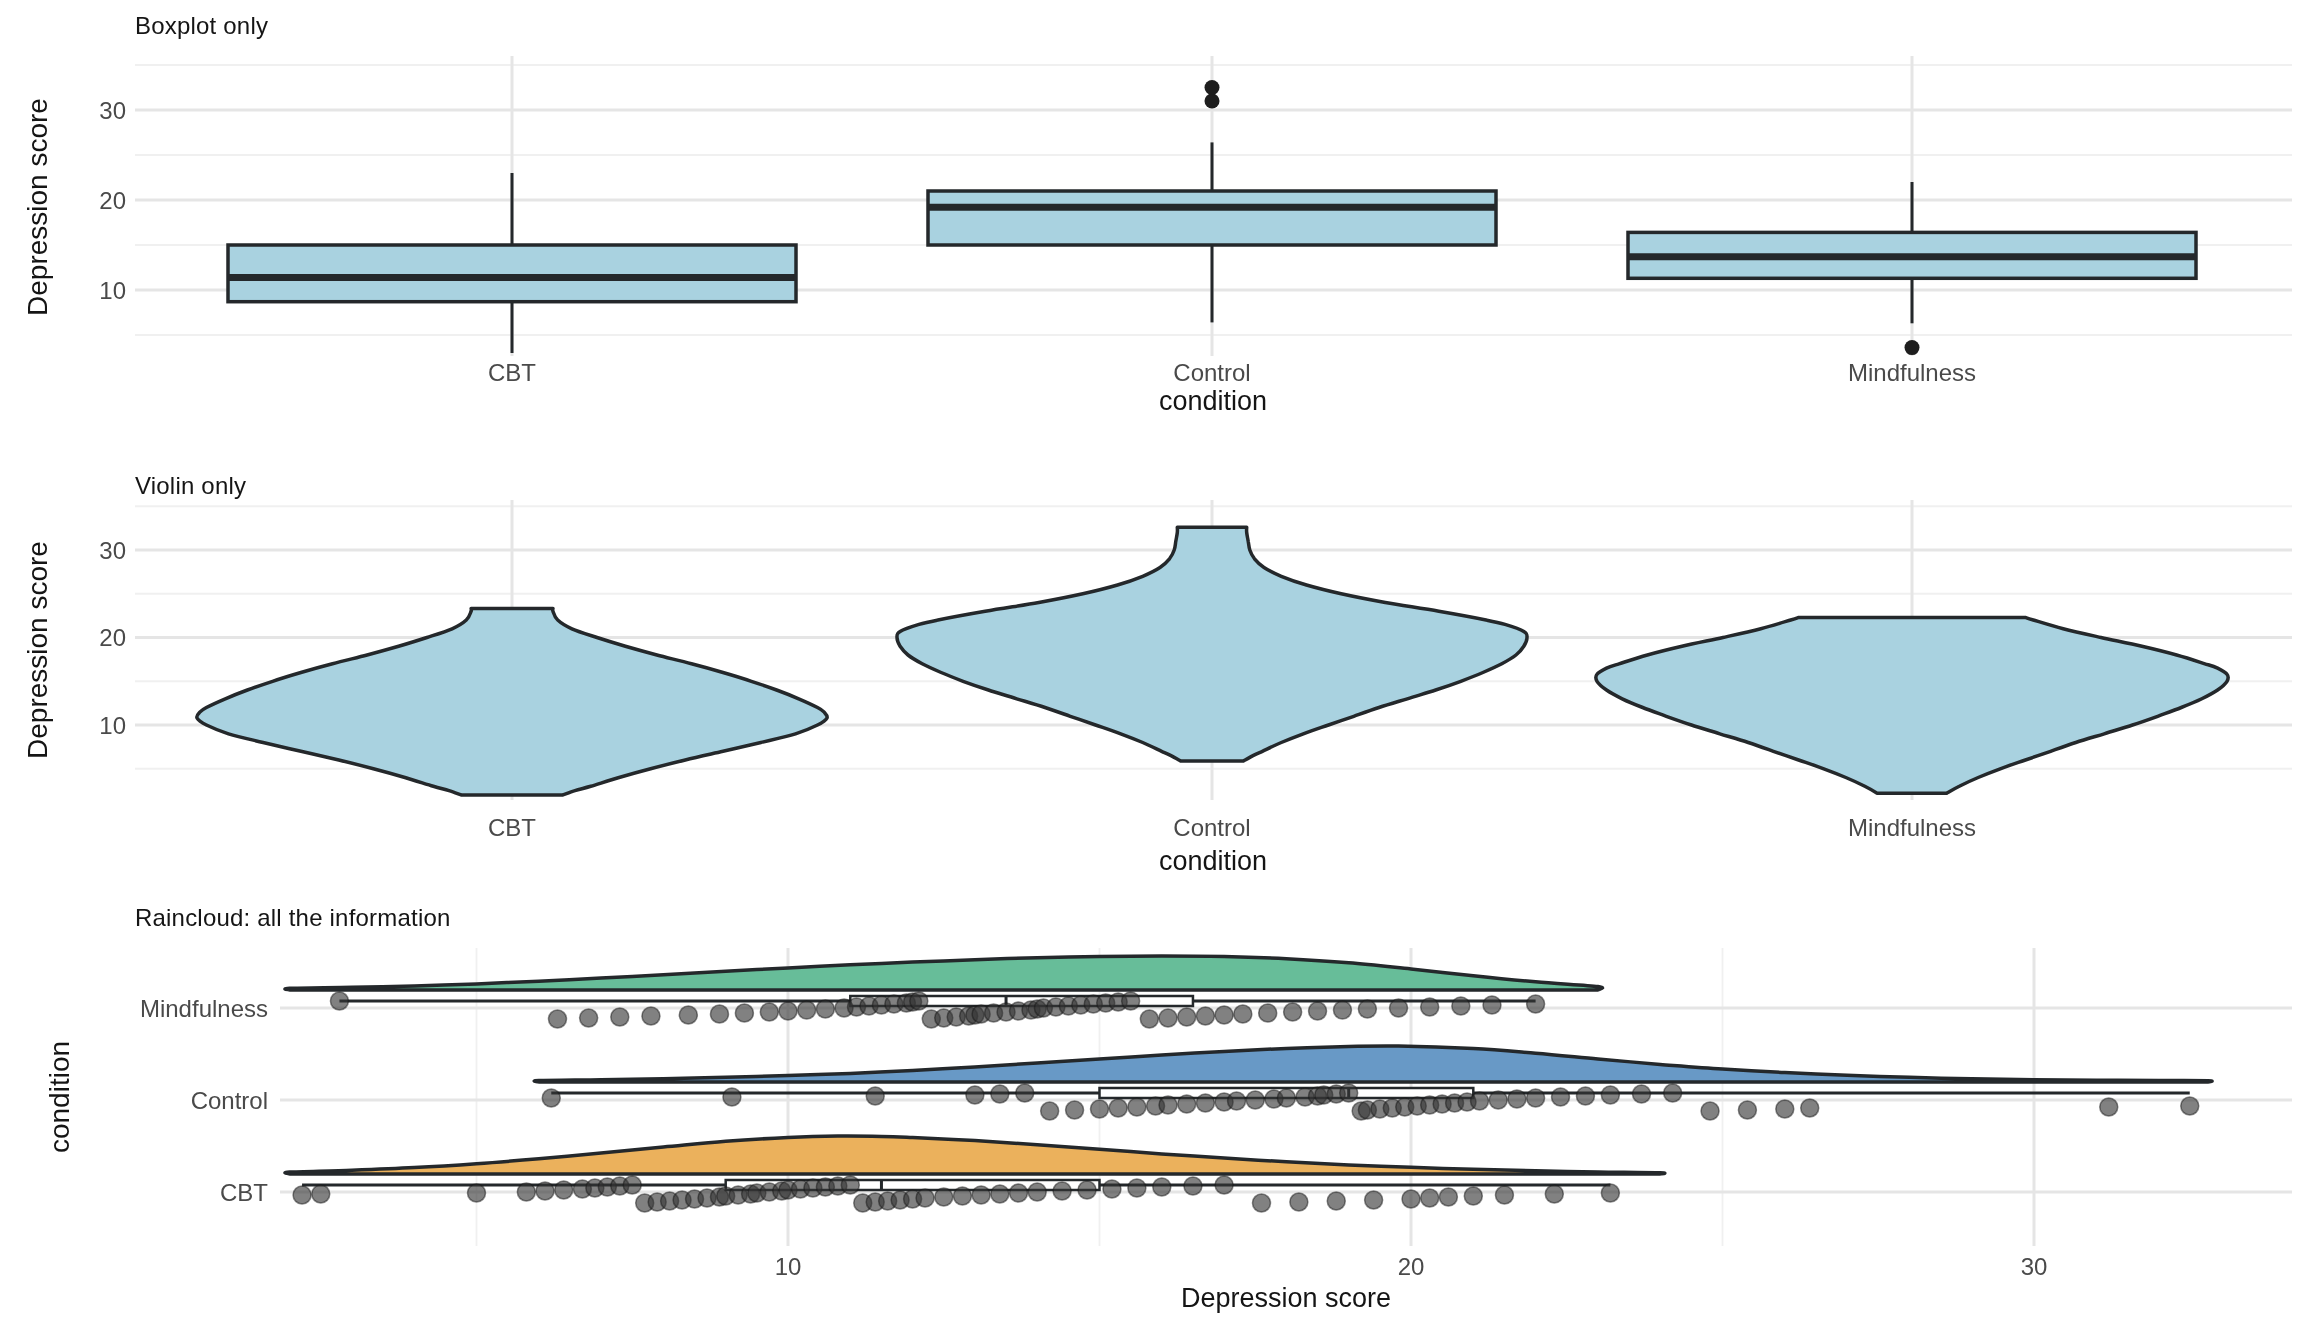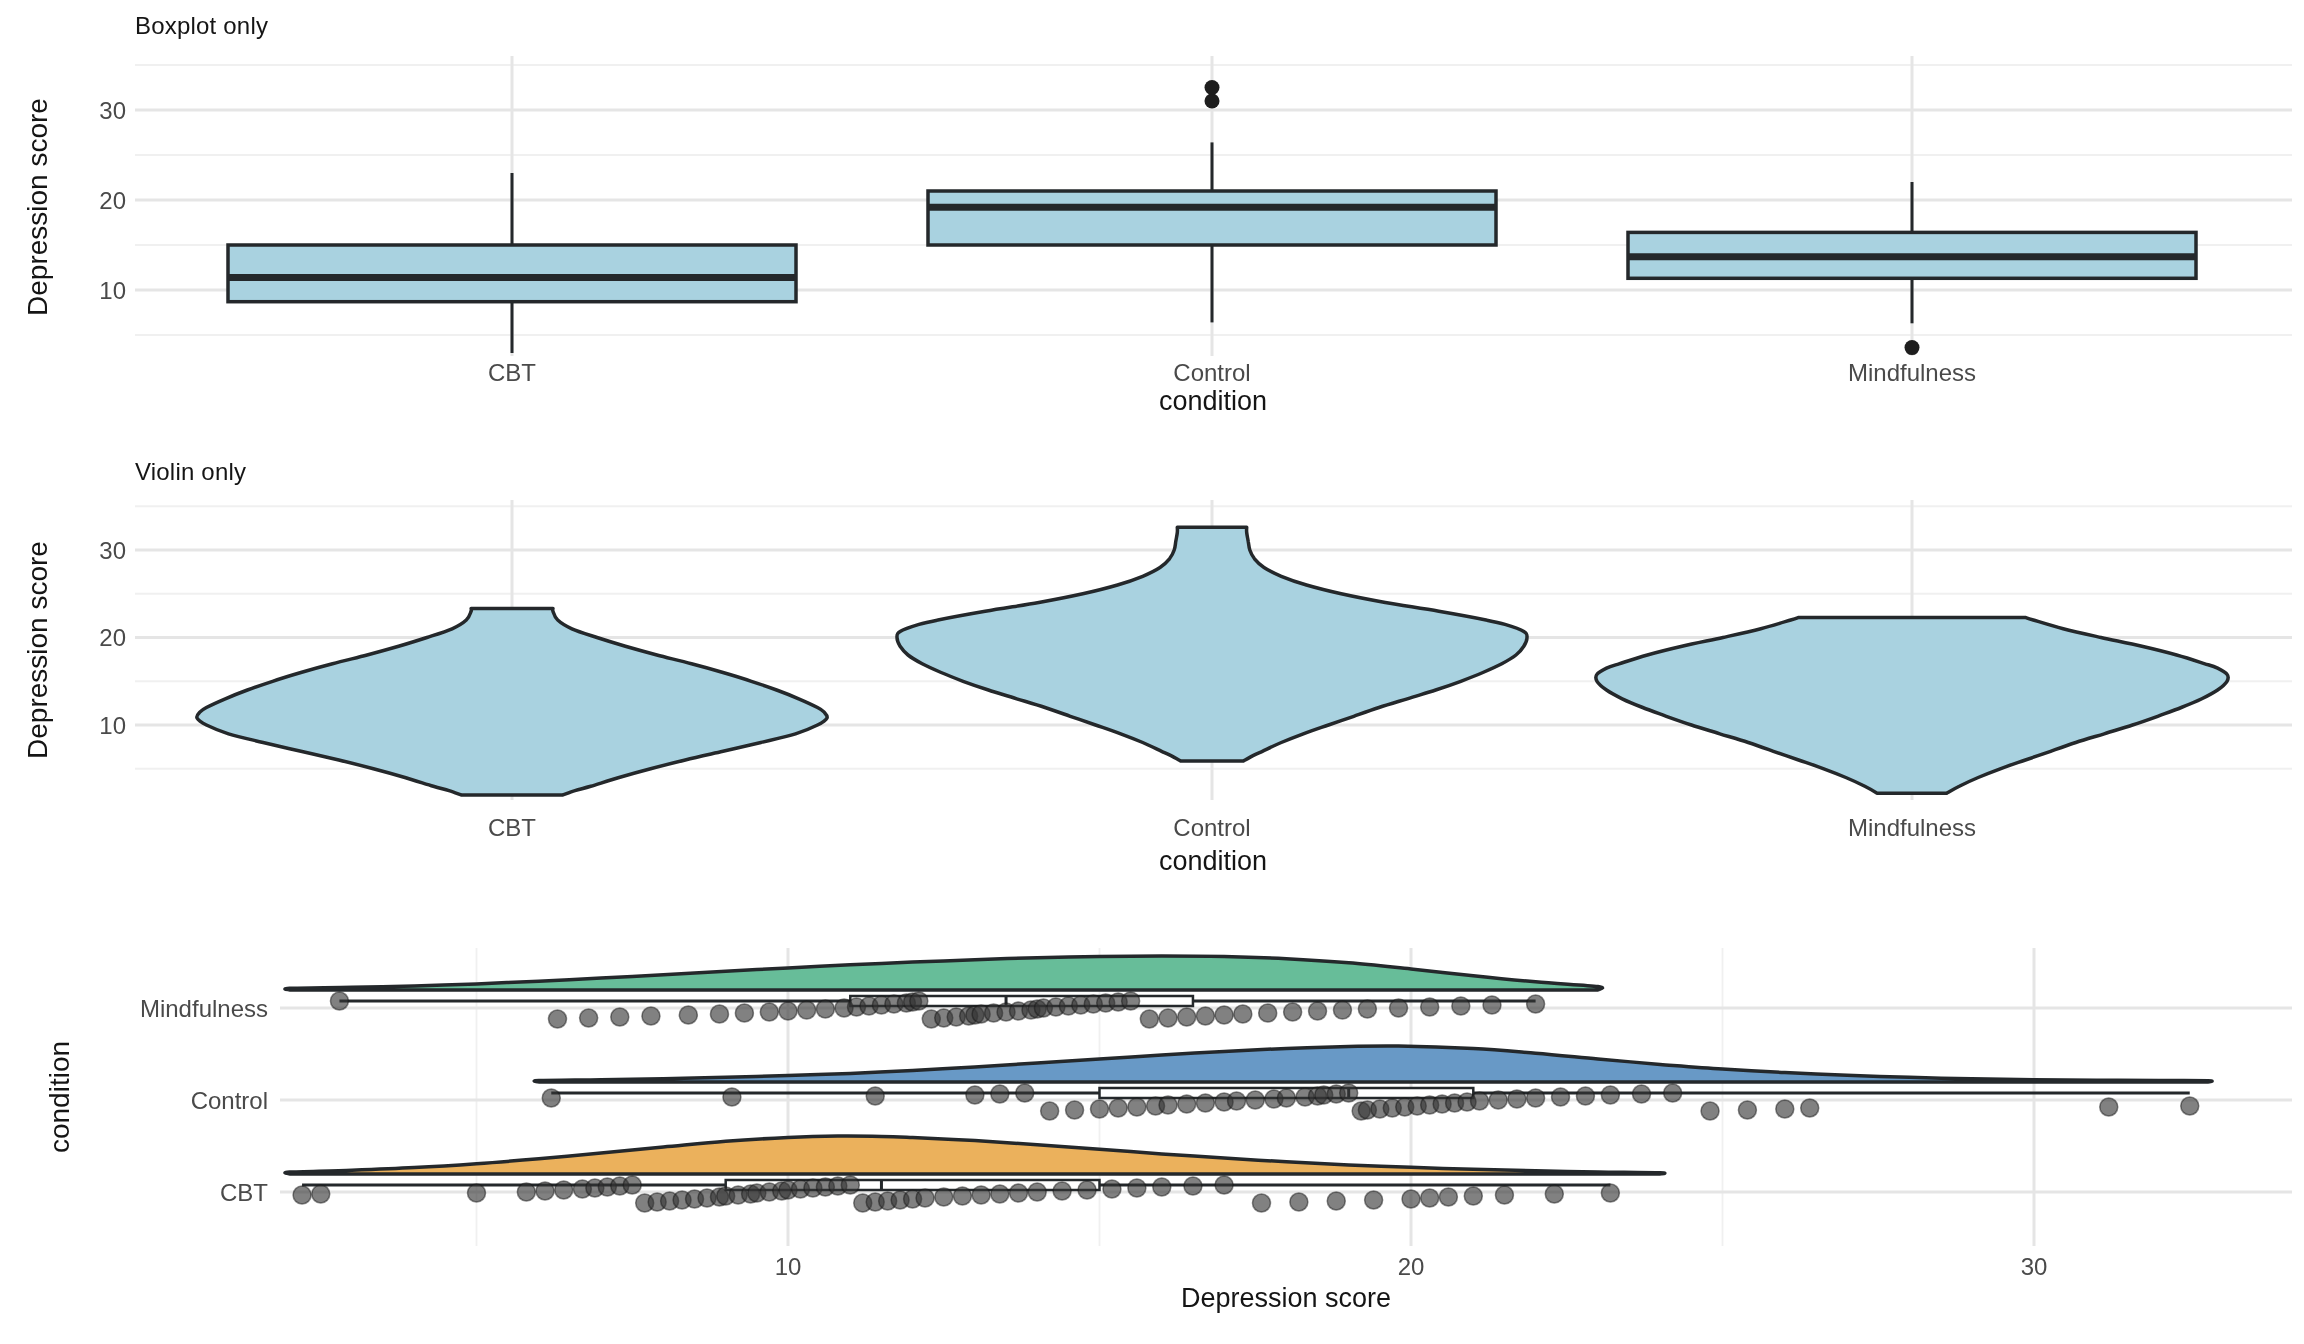--- a/index.html
+++ b/index.html
@@ -274,21 +274,22 @@
       <circle cx="1411" cy="1199" r="9" fill="#333333" fill-opacity="0.62" stroke="#151515" stroke-opacity="0.5" stroke-width="1.5"></circle>
       <circle cx="1429.69" cy="1198" r="9" fill="#333333" fill-opacity="0.62" stroke="#151515" stroke-opacity="0.5" stroke-width="1.5"></circle>
       <circle cx="1448.38" cy="1197" r="9" fill="#333333" fill-opacity="0.62" stroke="#151515" stroke-opacity="0.5" stroke-width="1.5"></circle>
       <circle cx="1473.3" cy="1196" r="9" fill="#333333" fill-opacity="0.62" stroke="#151515" stroke-opacity="0.5" stroke-width="1.5"></circle>
       <circle cx="1504.4499999999998" cy="1195" r="9" fill="#333333" fill-opacity="0.62" stroke="#151515" stroke-opacity="0.5" stroke-width="1.5"></circle>
       <circle cx="1554.29" cy="1194" r="9" fill="#333333" fill-opacity="0.62" stroke="#151515" stroke-opacity="0.5" stroke-width="1.5"></circle>
       <circle cx="1610.36" cy="1193" r="9" fill="#333333" fill-opacity="0.62" stroke="#151515" stroke-opacity="0.5" stroke-width="1.5"></circle>
     </svg>
 
   <div class="panel-title" style="top:12px">Boxplot only</div>
-  <div class="panel-title" style="top:458px">Violin only</div>
+  <div class="panel-title" style="top:472px">Violin only</div>
+  <div class="panel-title" style="top:904px">Raincloud: all the information</div>
 
   <div class="axis-title-y" style="left:38px;top:207px">Depression score</div>
   <div class="axis-title-y" style="left:38px;top:650px">Depression score</div>
   <div class="axis-title-y" style="left:60px;top:1097px">condition</div>
 
   <div class="axis-title-x" style="left:1213px;top:386px">condition</div>
   <div class="axis-title-x" style="left:1213px;top:846px">condition</div>
   <div class="axis-title-x" style="left:1286px;top:1283px">Depression score</div>
 </div>
 

